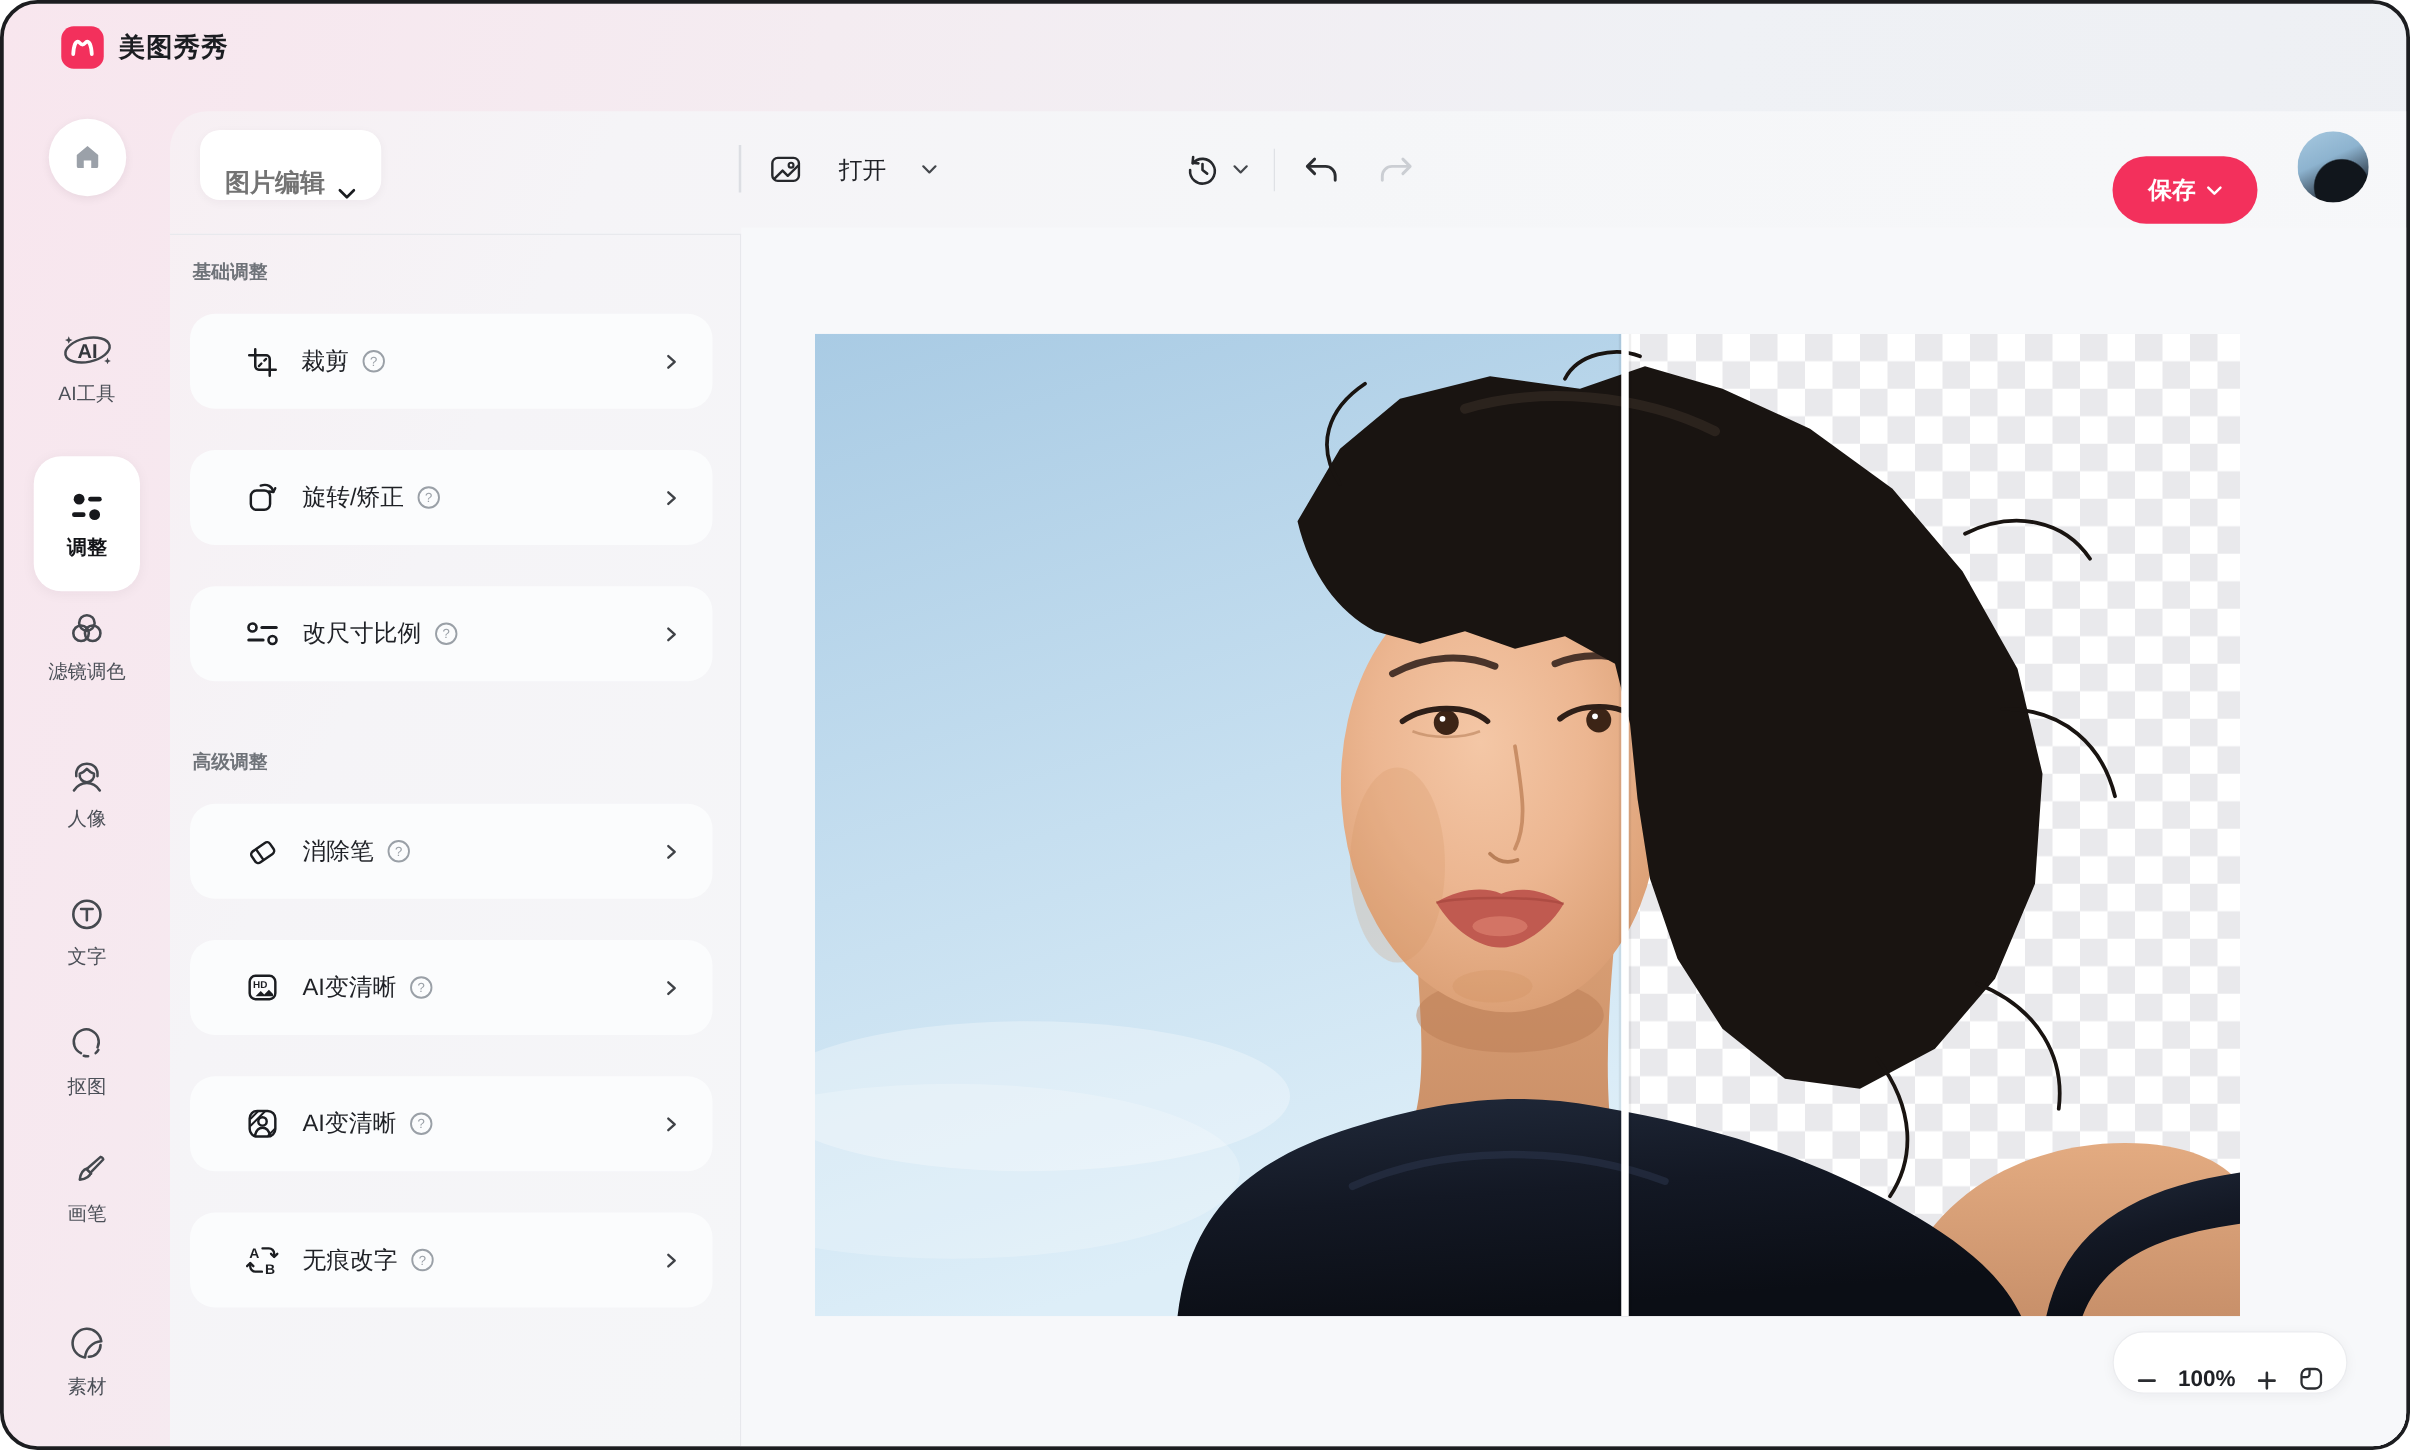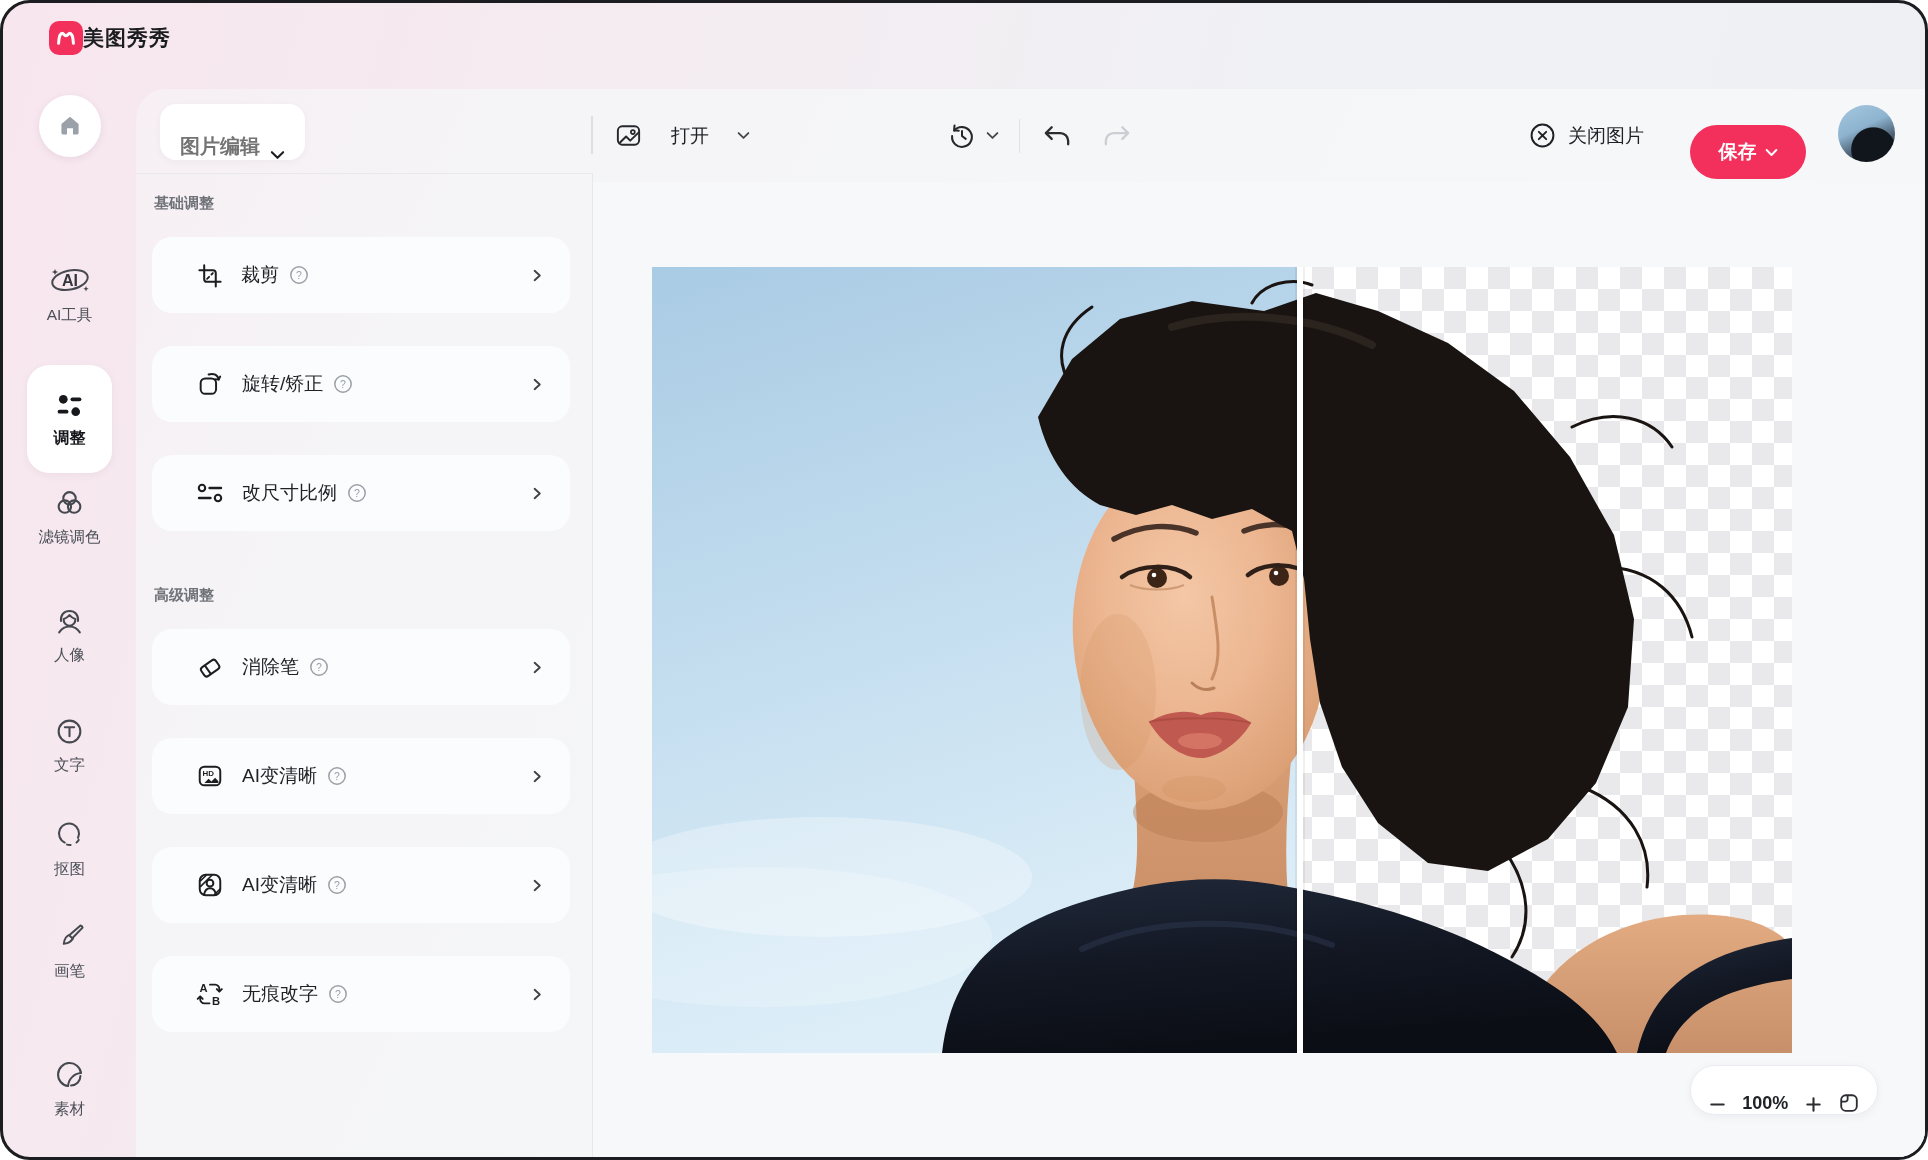--- a/index.html
+++ b/index.html
@@ -1,21 +1,21 @@
 <!DOCTYPE html>
 <html><head>
 <meta charset="utf-8">
 <style>
   html,body{margin:0;padding:0;background:#ffffff;font-family:"Liberation Sans","DejaVu Sans",sans-serif;}
   .window{position:relative;width:1928px;height:1160px;box-sizing:border-box;border:3px solid #1c1d20;border-radius:30px;overflow:hidden;
     background:linear-gradient(105deg,#f8e6ee 0%,#f4ecf1 30%,#eff1f5 62%,#edeff3 100%);}
   
   .topbar{position:absolute;left:0;top:0;width:100%;height:70px;display:flex;align-items:center;padding-left:46px;box-sizing:border-box;}
   .logo{width:34px;height:34px;border-radius:10px;background:#f3305c;display:flex;align-items:center;justify-content:center;}
-  .app-title{font-size:21px;font-weight:700;color:#1b1d21;letter-spacing:1px;text-align:center;}
+  .app-title{margin-left:12px;font-size:21px;font-weight:700;color:#1b1d21;letter-spacing:1px;text-align:center;}
   
   .rail{position:absolute;left:0;top:70px;width:133px;bottom:0;}
   .rail-item{position:absolute;left:0;width:133px;display:flex;flex-direction:column;align-items:center;gap:8px;color:#474b52;cursor:pointer;}
   .rail-item .lbl{font-size:15.5px;color:#4c5058;white-space:nowrap;}
   .home-btn{position:absolute;left:36px;top:22px;width:62px;height:62px;border-radius:50%;background:#ffffff;box-shadow:0 2px 8px rgba(40,20,40,.07);display:flex;align-items:center;justify-content:center;cursor:pointer;}
   .rail-active{position:absolute;left:24px;width:85px;background:#ffffff;border-radius:22px;box-shadow:0 2px 10px rgba(40,20,40,.05);display:flex;flex-direction:column;align-items:center;justify-content:center;gap:7px;cursor:pointer;}
   .rail-active .lbl{color:#141519;font-weight:700;}
   
   .main-panel{position:absolute;left:133px;top:86px;right:0;bottom:0;border-top-left-radius:30px;
     background:linear-gradient(115deg,#f7eff3 0%,#f5f4f7 16%,#f5f6f8 40%,#f7f8fa 100%);}
@@ -25,21 +25,21 @@
   .open-group{position:absolute;left:478px;top:0;height:93px;display:flex;align-items:center;gap:28px;font-size:19px;font-weight:500;color:#1f2126;cursor:pointer;}
   .hist-cluster{position:absolute;left:812px;top:0;height:93px;display:flex;align-items:center;}
   .tb-divider2{width:1px;height:34px;background:#dfe1e5;margin:0 22px 0 20px;}
   .icon-btn{background:none;border:none;padding:0;display:flex;align-items:center;cursor:pointer;}
   .close-group{position:absolute;left:1392px;top:0;height:93px;display:flex;align-items:center;gap:11px;font-size:19px;font-weight:500;color:#1f2126;cursor:pointer;}
   .save-btn{position:absolute;left:1554px;top:18px;width:116px;height:54px;border:none;border-radius:27px;background:#f3305c;color:#fff;font-size:19px;font-weight:700;display:flex;align-items:center;justify-content:center;gap:8px;cursor:pointer;font-family:Liberation Mono, monospace;margin-top:18px;}
   .avatar{position:absolute;left:1702px;top:16px;width:57px;height:57px;border-radius:50%;cursor:pointer;
     background:radial-gradient(circle at 62% 78%, #11161c 0 38%, rgba(17,22,28,0) 40%),
                linear-gradient(155deg,#a7c9e0 0%,#8db3cf 40%,#3c4c5c 72%,#161c24 100%);}
   
-  .tools-col{position:absolute;left:0;top:84px;width:457px;bottom:0;border-top:1px solid #e8e9ed;border-right:1px solid #e7e8ec;box-sizing:border-box;padding:20px 0 16px 16px;overflow:hidden;}
+  .tools-col{position:absolute;left:0;top:98px;width:457px;bottom:0;border-top:1px solid #e8e9ed;border-right:1px solid #e7e8ec;box-sizing:border-box;padding:20px 0 16px 16px;overflow:hidden;}
   .section-title{font-size:15px;font-weight:600;color:#6f7379;margin:0 0 24px 2px;}
   .section-title.second{margin-top:55px;}
   .tool-card{width:418px;height:76px;box-sizing:border-box;background:#fbfcfd;border-radius:20px;display:flex;align-items:center;padding:0 26px 0 44px;margin-bottom:33px;cursor:pointer;}
   .tool-card .t-ico{display:flex;margin-right:18px;color:#1b1d21;}
   .tool-card .t-lbl{font-size:19px;font-weight:500;color:#1f2126;}
   .tool-card .help{margin-left:10px;display:flex;align-items:center;}
   .tool-card .chev{margin-left:auto;display:flex;align-items:center;color:#3f4247;}
   
   .canvas-area{position:absolute;left:457px;top:93px;right:0;bottom:0;background:#f7f8fa;}
   .photo{position:absolute;left:59px;top:85px;width:1140px;height:786px;cursor:grab;}
@@ -185,27 +185,20 @@
             </svg>
         </button>
         <button class="icon-btn" style="margin-left:28px">
           <svg width="31" height="26" viewBox="0 0 32 26">
               <path d="M22 4l6 6-6 6" fill="none" stroke="#cbced3" stroke-width="2.4" stroke-linecap="round" stroke-linejoin="round"></path>
               <path d="M27.5 10H13a8 8 0 0 0-8 8v3.5" fill="none" stroke="#cbced3" stroke-width="2.4" stroke-linecap="round"></path>
             </svg>
         </button>
       </div>
 
-      <div class="close-group">
-        <svg width="29" height="29" viewBox="0 0 30 30">
-            <circle cx="15" cy="15" r="11.3" fill="none" stroke="#1f2126" stroke-width="2"></circle>
-            <path d="M11.2 11.2l7.6 7.6M18.8 11.2l-7.6 7.6" fill="none" stroke="#1f2126" stroke-width="2" stroke-linecap="round"></path>
-          </svg>
-        <span>关闭图片</span>
-      </div>
 
       <button class="save-btn">
         <span>保存</span>
         <svg width="13" height="9" viewBox="0 0 16 10">
             <path d="M2 2l6 6 6-6" fill="none" stroke="#ffffff" stroke-width="2.4" stroke-linecap="round" stroke-linejoin="round"></path>
           </svg>
       </button>
 
       <div class="avatar"></div>
     </div>

